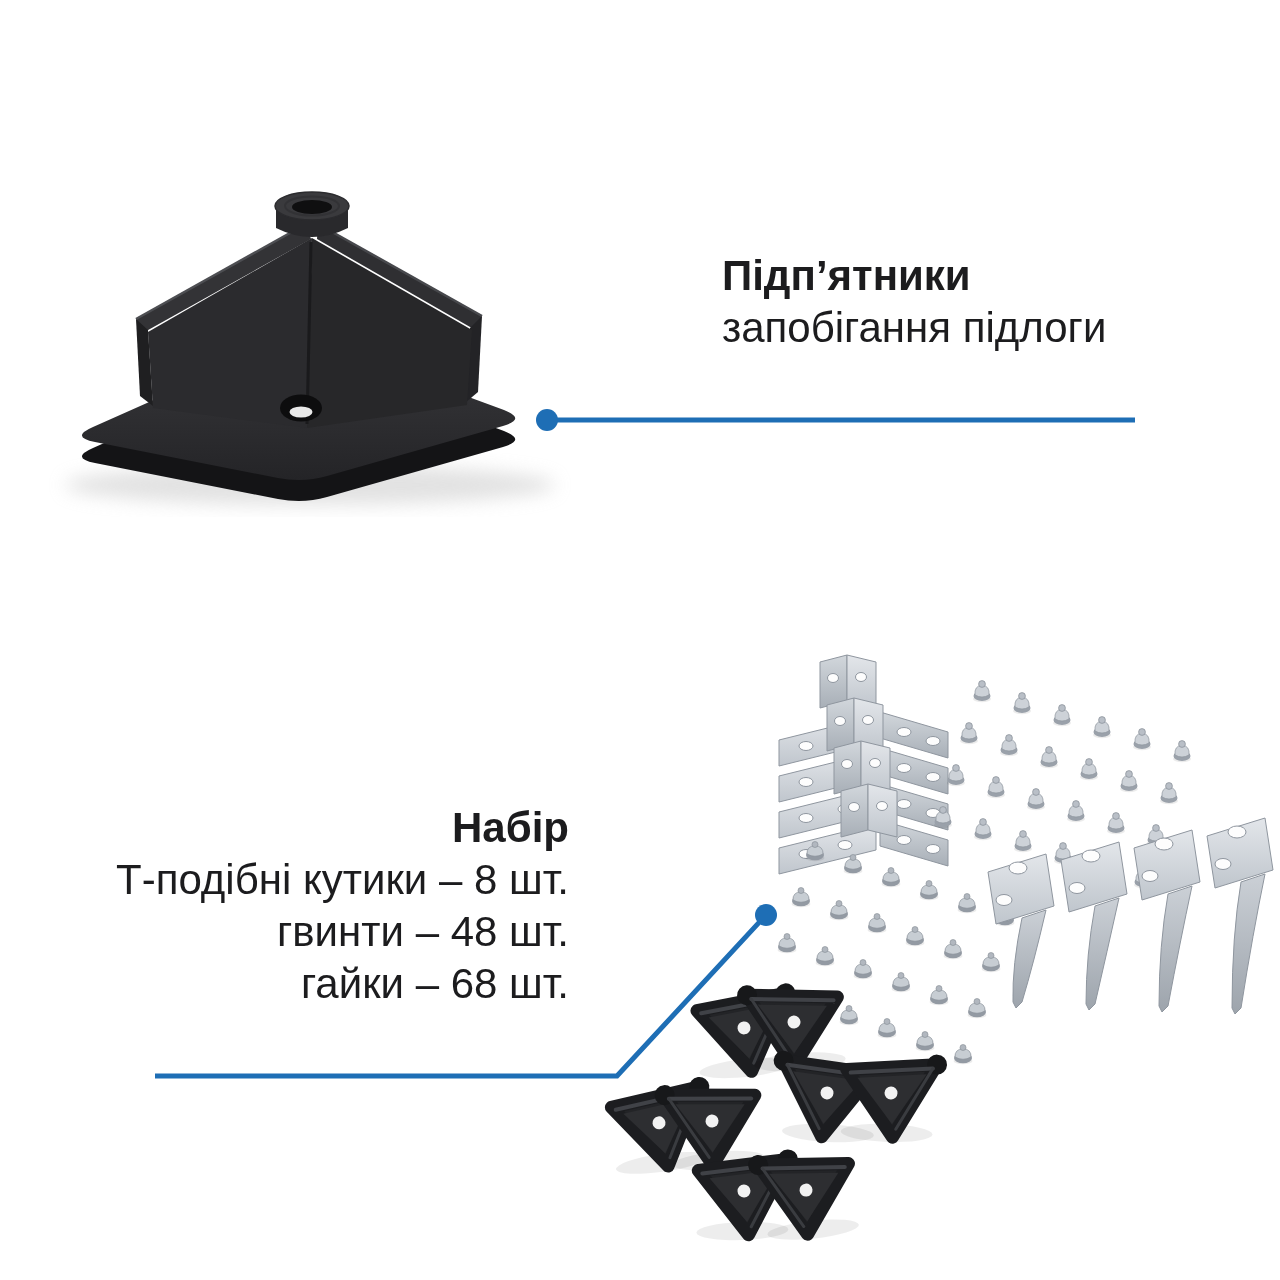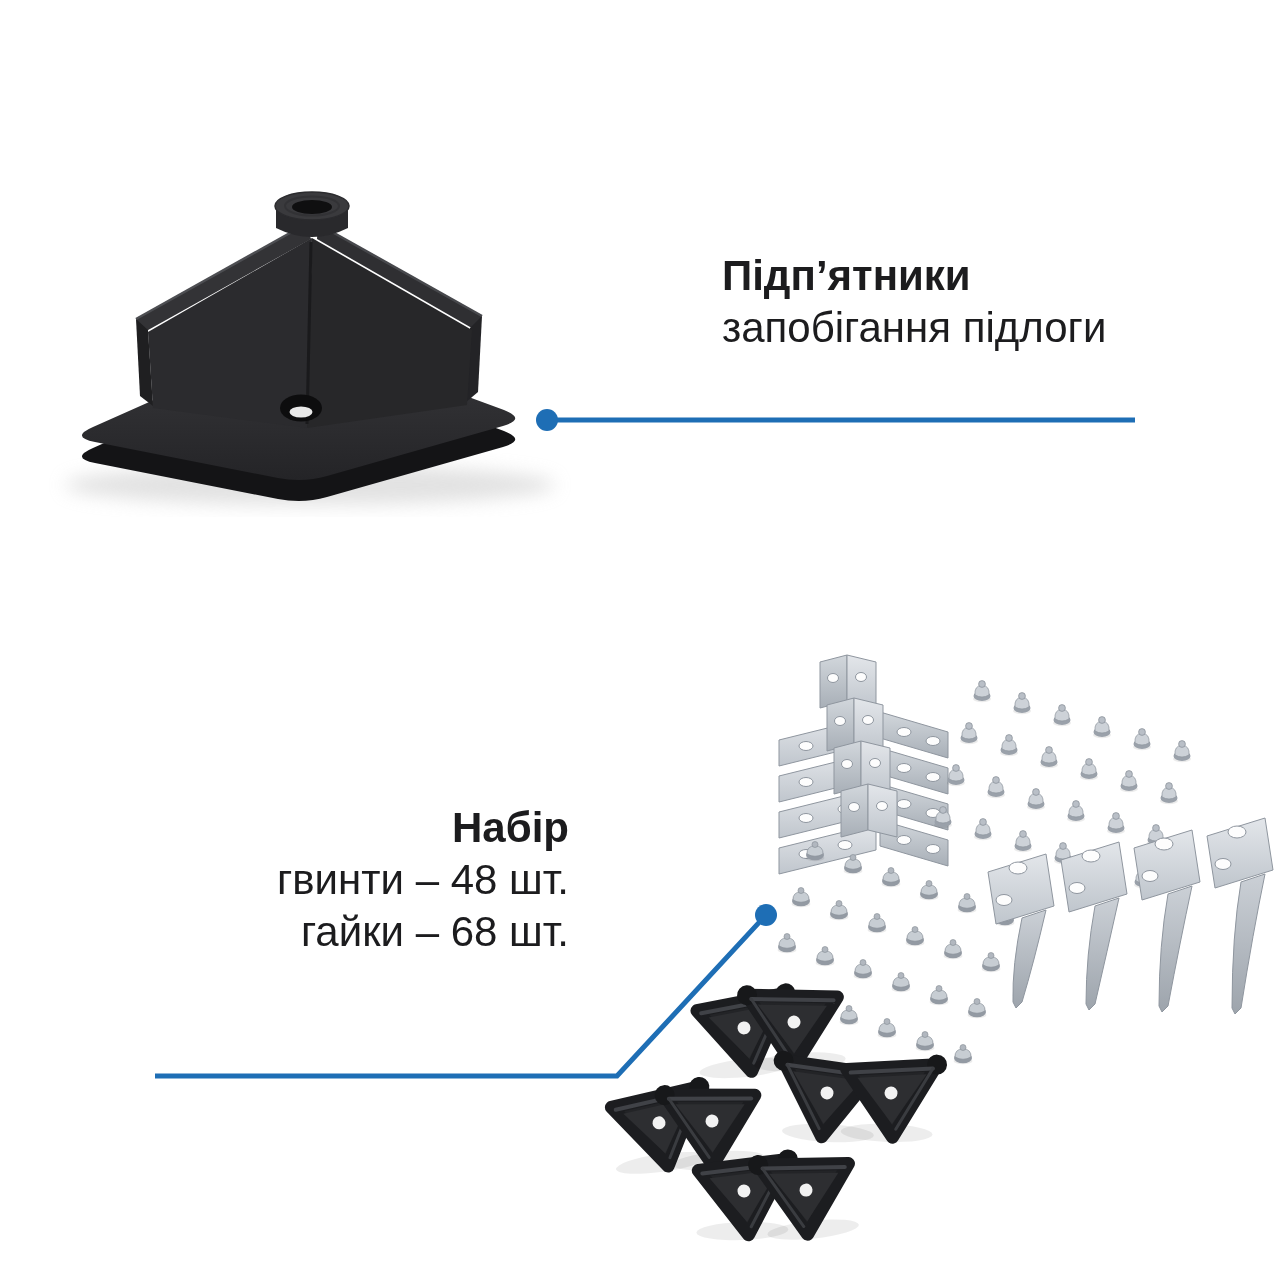--- a/index.html
+++ b/index.html
@@ -242,17 +242,18 @@
     </g>
   </svg>
 
   <div class="label" id="footpad-label">
     <div class="bold">Підп’ятники</div>
     <div>запобігання підлоги</div>
   </div>
 
   <div class="label" id="kit-label">
     <div class="bold">Набір</div>
+    <div>Т-подібні кутики – 8 шт.</div>
     <div>гвинти – 48 шт.</div>
     <div>гайки – 68 шт.</div>
   </div>
 
 </div>
 
 </body></html>

